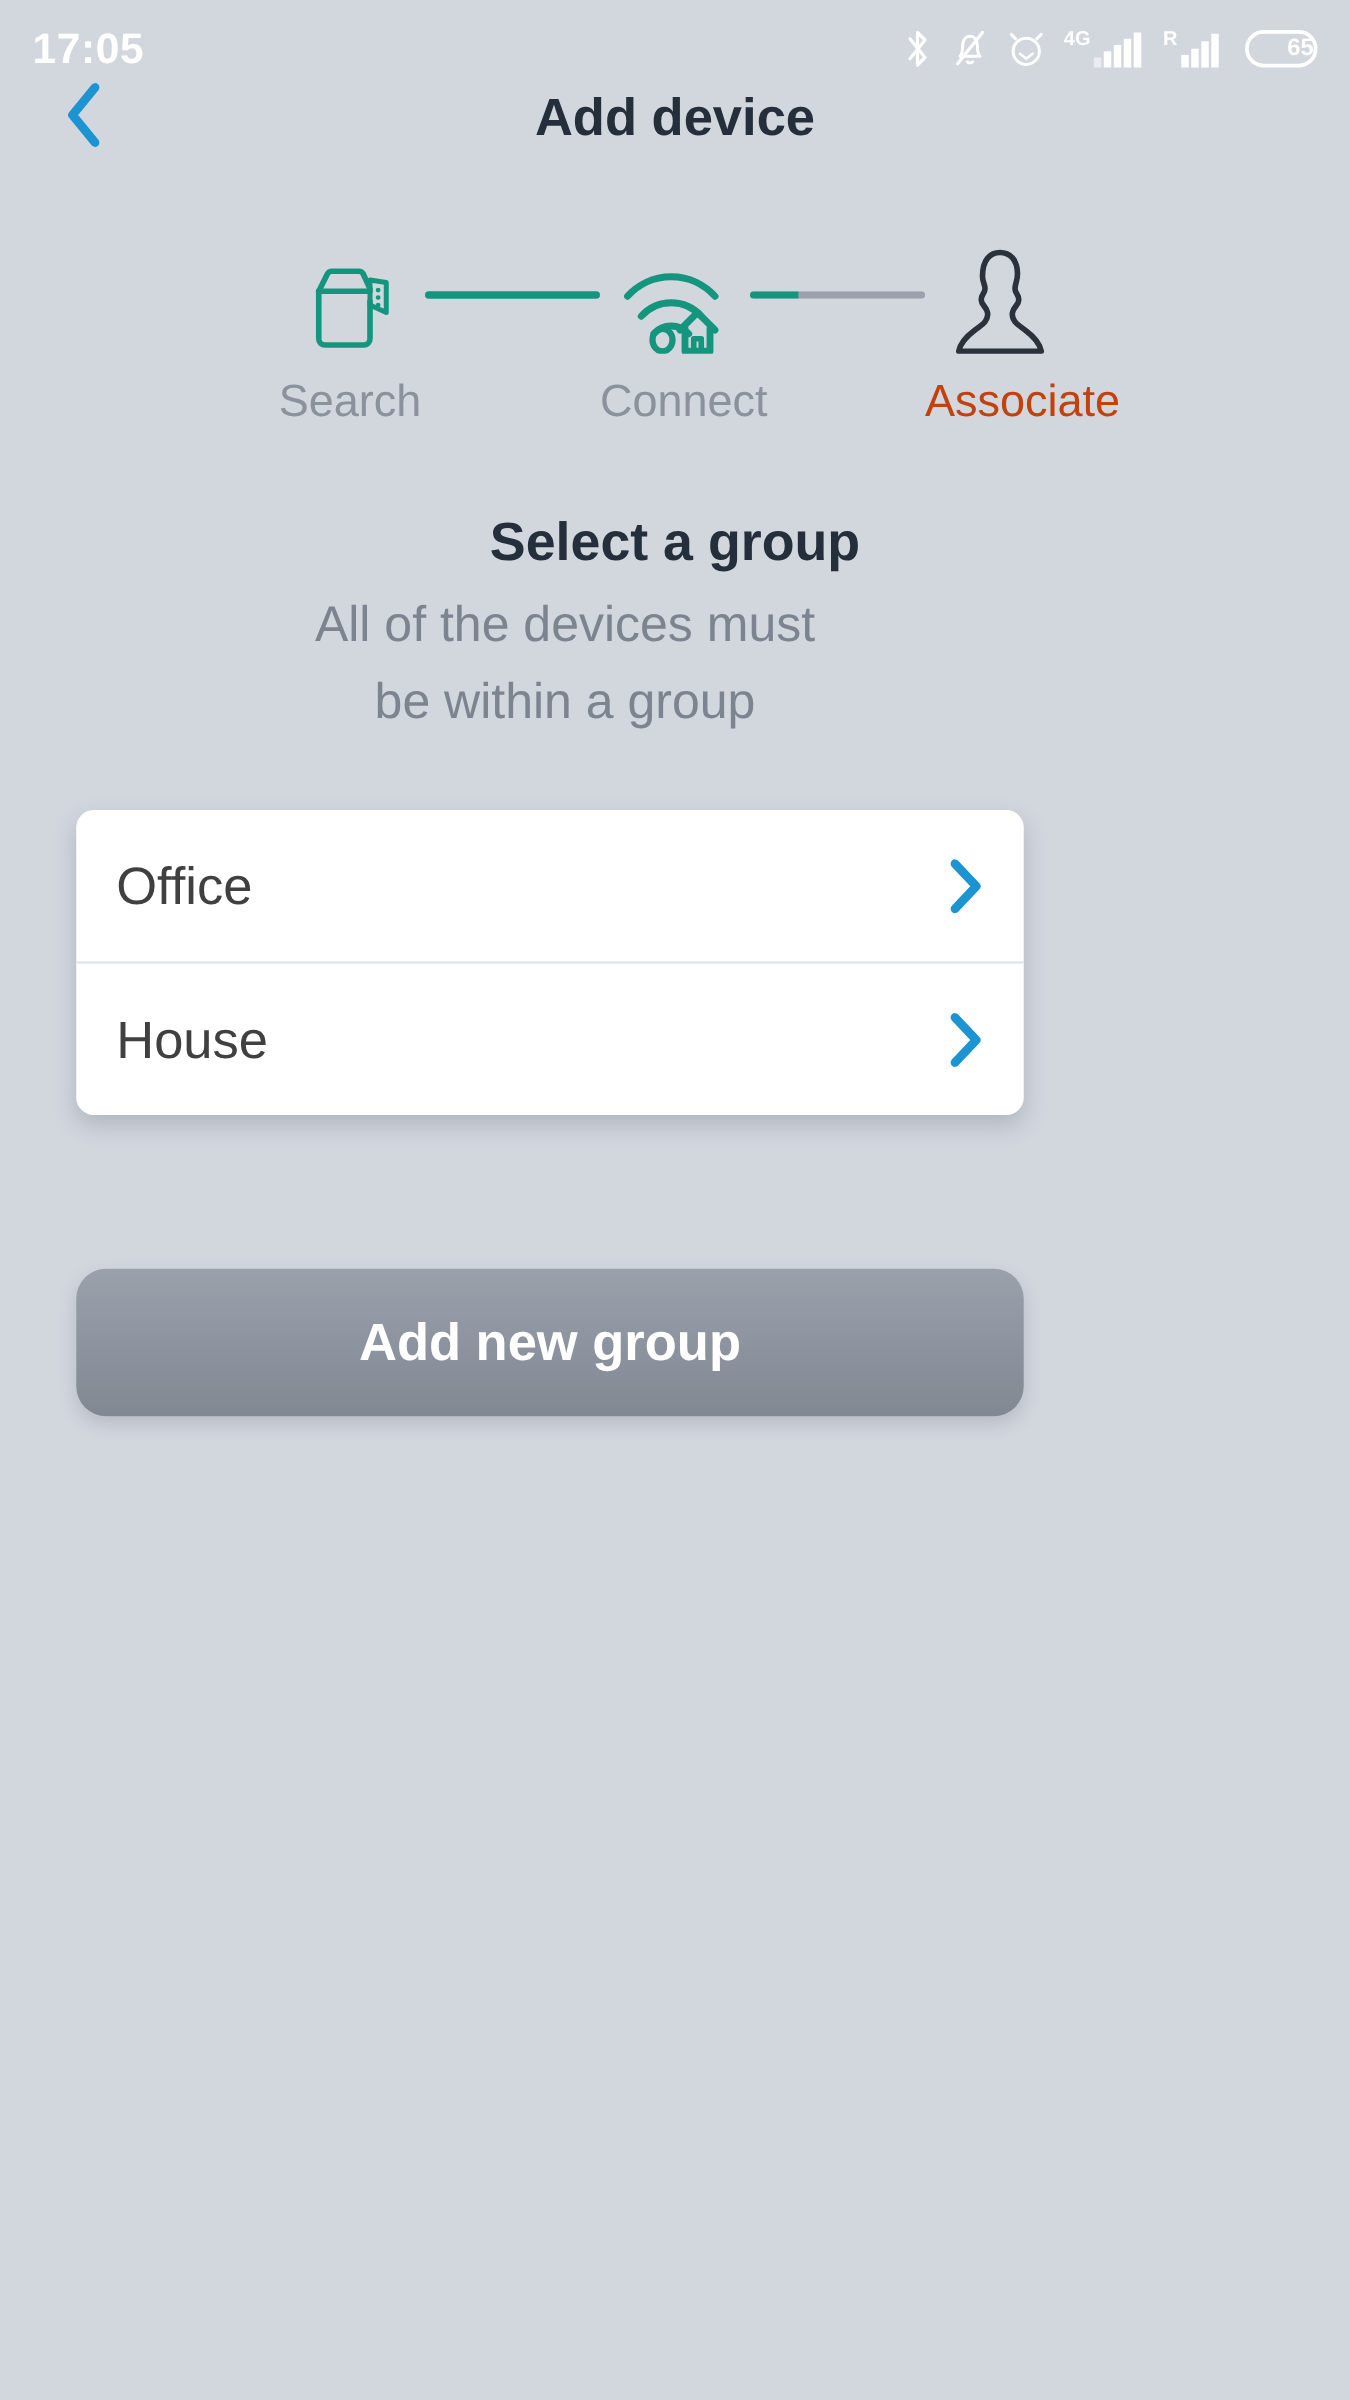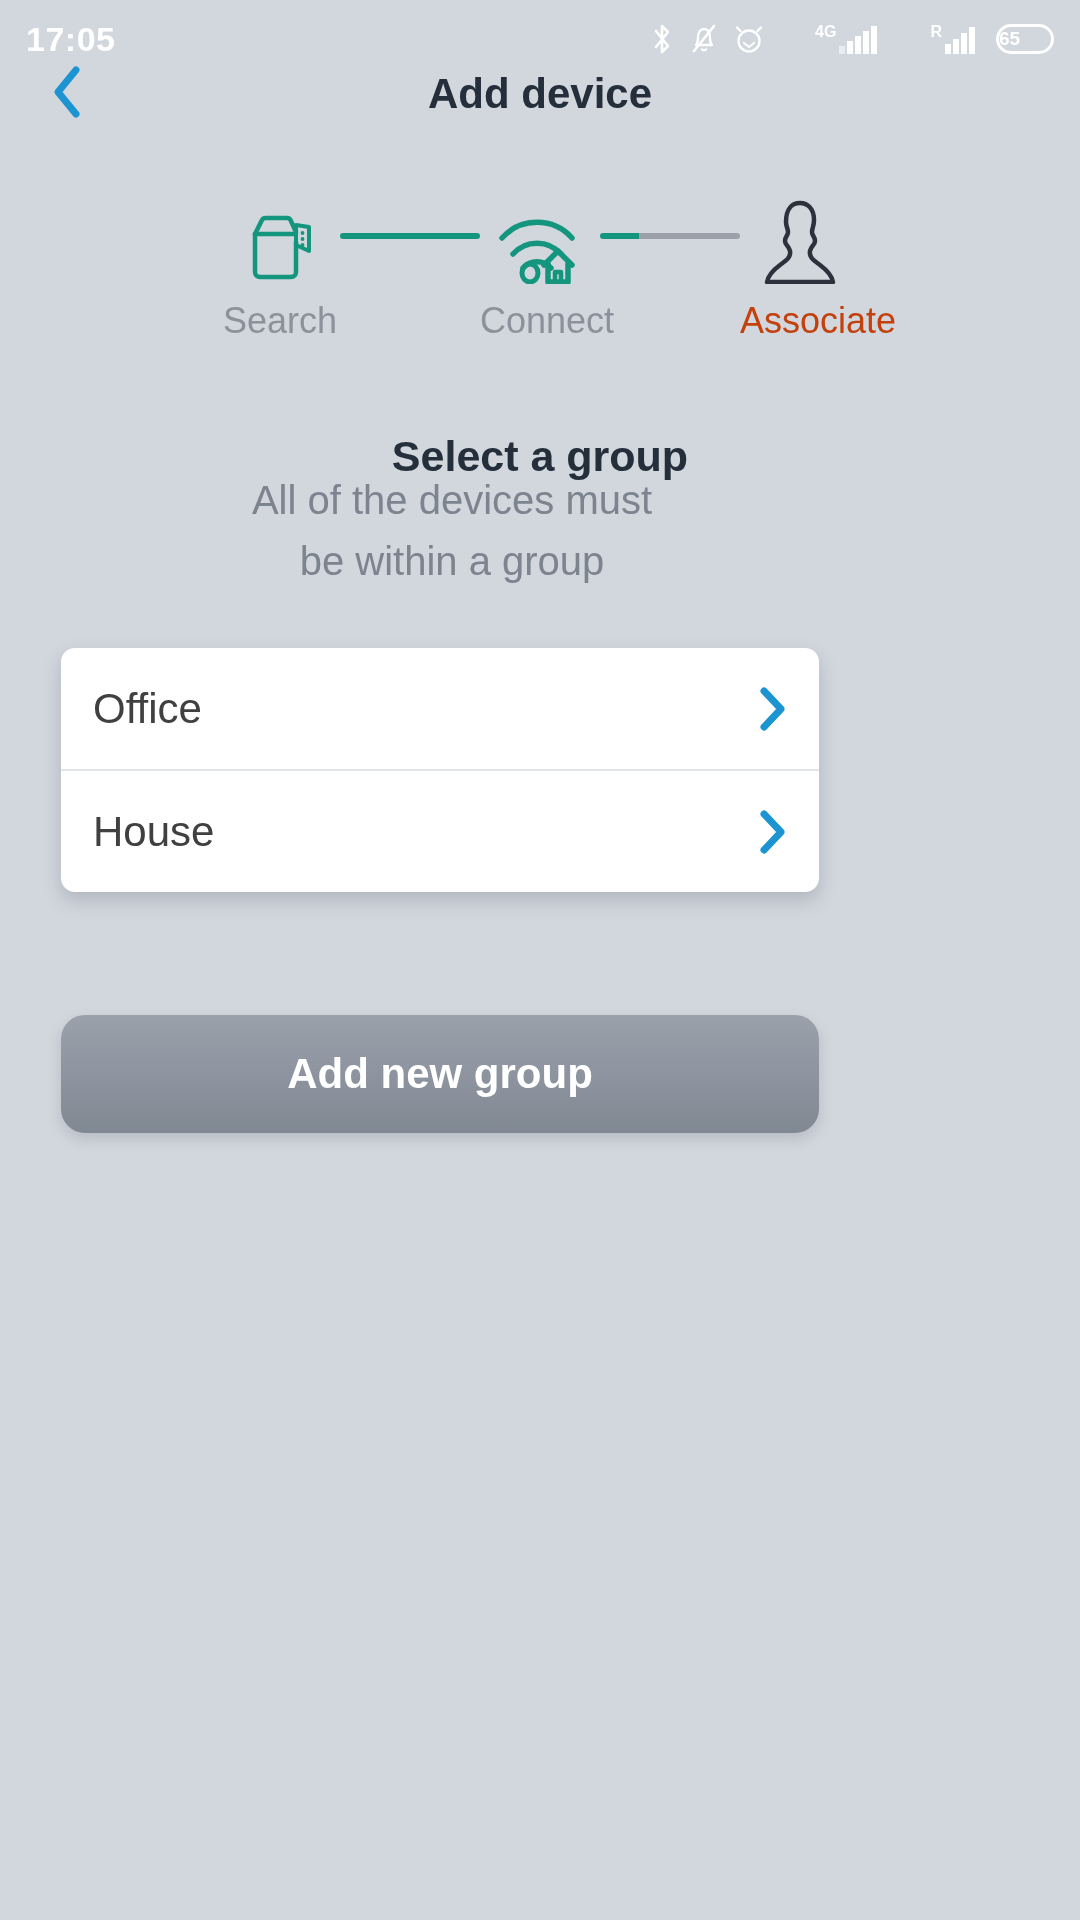--- a/index.html
+++ b/index.html
@@ -17,26 +17,26 @@
     display:flex; align-items:center; justify-content:space-between;
     padding:16px 26px 0 26px;
   }
   .status-time {
     color:#ffffff; font-size:34px; font-weight:bold; letter-spacing:0.5px;
     line-height:1;
   }
   .status-icons { display:flex; align-items:center; gap:14px; }
   .status-icons svg { display:block; }
   .battery {
-    display:flex; align-items:center; justify-content:flex-start;
+    display:flex; align-items:center; justify-content:flex-end;
     width:58px; height:30px; border:3px solid #ffffff; border-radius:15px;
     color:#ffffff; font-size:19px; font-weight:bold; letter-spacing:0px;
   }
   .sig-group { display:flex; align-items:flex-end; gap:2px; }
-  .sig-label { color:#ffffff; font-size:16px; font-weight:bold; line-height:1; margin-bottom:16px;margin-left:36px;}
+  .sig-label { color:#ffffff; font-size:16px; font-weight:bold; line-height:1; margin-bottom:16px;}
 
   
   .header {
     position:absolute; top:54px; left:0; width:1080px; height:80px;
   }
   .back-btn {
     position:absolute; left:38px; top:50%; transform:translateY(-50%);
     width:60px; height:60px; display:flex; align-items:center; justify-content:center;
     cursor:pointer;
   }
@@ -69,21 +69,21 @@
   }
   .step-label {
     width:120px; text-align:center; font-size:36px; color:#8b929c;
   }
   .step-label.active { color:#c2410c; font-weight:normal; }
   .label-gap { width:140px; }
 
   
   .section-title {
     position:absolute; top:410px; left:0; width:1080px; text-align:center;
-    font-size:43px; font-weight:bold; color:#242f3b;margin-top:22px;
+    font-size:43px; font-weight:bold; color:#242f3b;
   }
   .section-sub {
     position:absolute; top:470px; left:0; width:904px; text-align:center;
     font-size:40px; color:#7c848f; line-height:1.52;
   }
 
   
   .group-card {
     position:absolute; top:648px; left:61px; width:758px;
     background:#ffffff; border-radius:14px;

